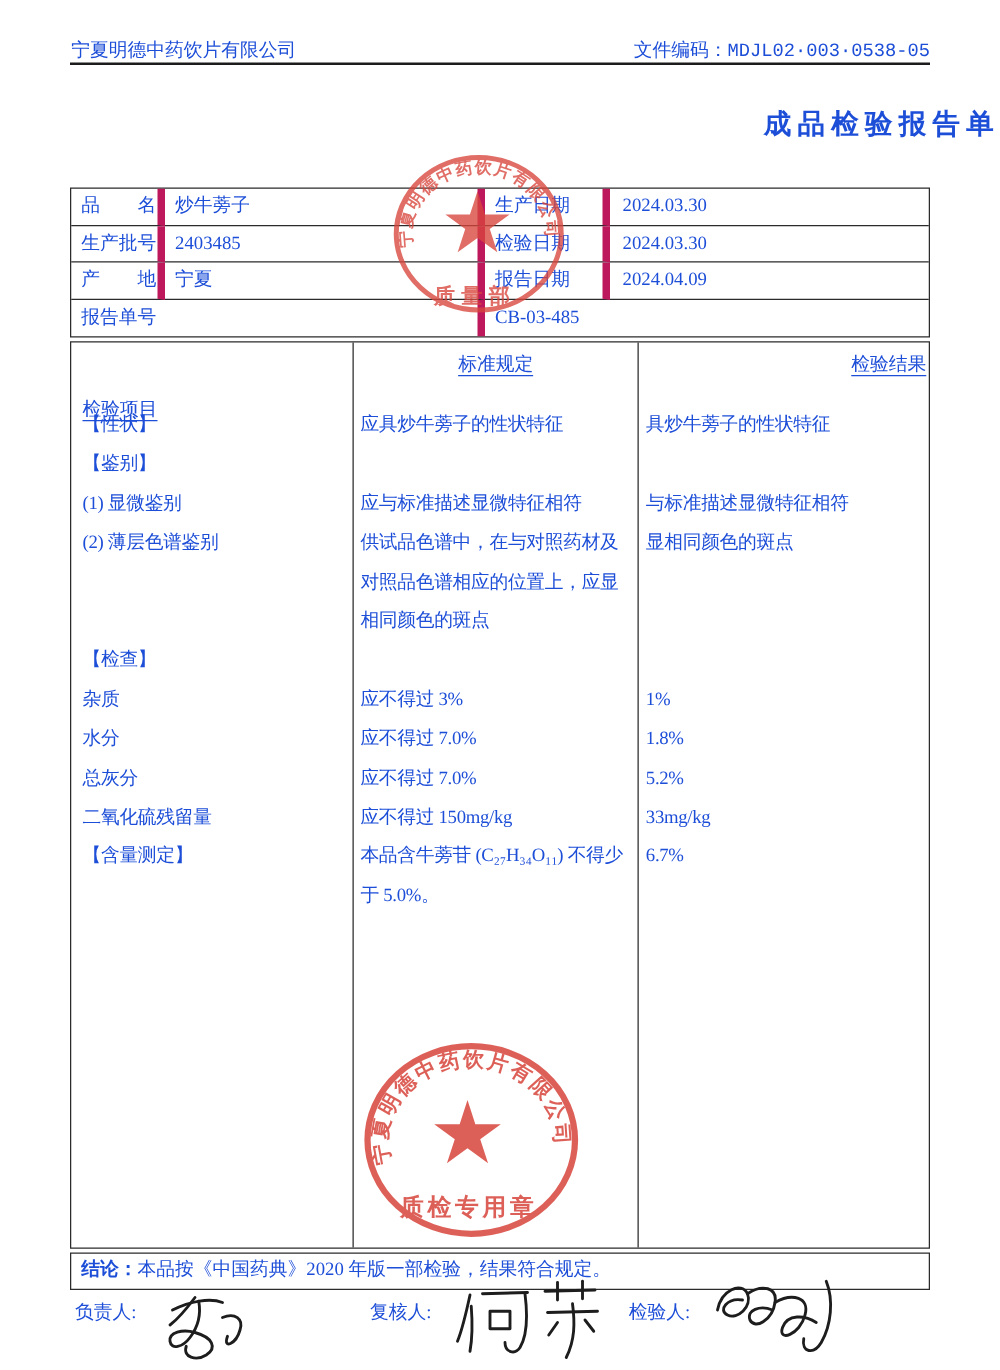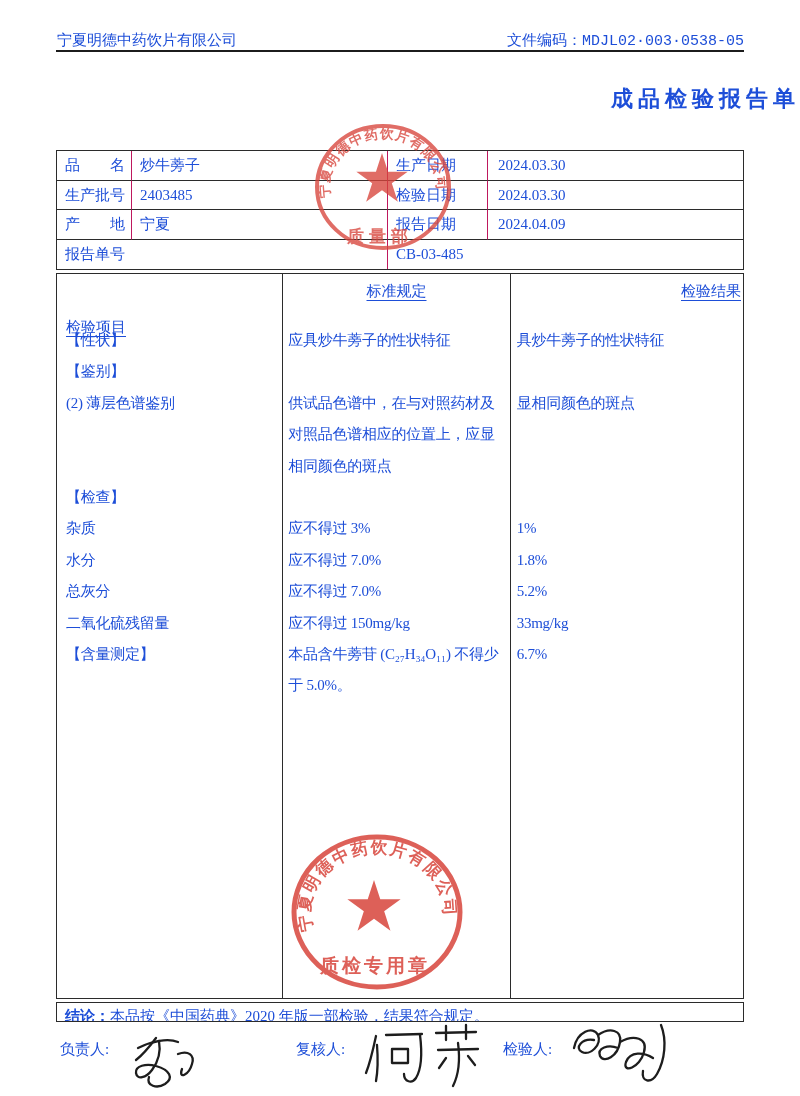--- a/index.html
+++ b/index.html
@@ -8,42 +8,42 @@
   .abs{position:absolute;}
   
   .hdr-company{left:57px;top:31px;font-size:15px;}
   .hdr-code{right:56px;top:31px;font-size:15px;font-family:Liberation Mono, monospace;}
   .hdr-rule{left:56px;top:50px;width:688px;height:2px;background:#1c1c1c;}
   
   .title{left:0;top:84px;width:800px;text-align:right;font-size:22px;font-weight:bold;letter-spacing:5px;margin:0;}
   
   .info-table{left:56px;top:150px;width:688px;border:1.5px solid #2b2b2b;box-sizing:border-box;
               display:grid;grid-template-columns:75px 256px 100px auto;grid-auto-rows:29.5px;font-size:15px;}
-  .ic{border-right:1px solid #be185d;border-bottom:1px solid #2b2b2b;line-height:29.5px;
+  .ic{border-right:6px solid #be185d;border-bottom:1px solid #2b2b2b;line-height:29.5px;
       padding-left:8px;overflow:hidden;white-space:nowrap;}
   .ic.noR{border-right:none;}
   .ic.noB{border-bottom:none;}
   .ic.val2{padding-left:10px;}
   .ic.span2a{grid-column:1/3;}
   .ic.span2b{grid-column:3/5;}
   
   .res-table{left:56px;top:273px;width:688px;height:726px;border:1.5px solid #2b2b2b;box-sizing:border-box;font-size:15px;}
   .vline{position:absolute;top:0;bottom:0;width:1px;background:#2b2b2b;}
   .v1{left:225px;} .v2{left:453px;}
   .res-head{position:absolute;top:8px;height:22px;}
   .rh1{left:9px;margin-top:36px;} .rh2{left:226px;width:227px;text-align:center;} .rh3{left:454px;width:230px;text-align:right;}
   .res-head span{text-decoration:underline;text-underline-offset:4px;}
   .rows{position:absolute;left:0;top:51px;width:100%;}
   .trow{display:flex;align-items:flex-start;}
   .cell{line-height:31.4px;letter-spacing:-0.25px;box-sizing:border-box;}
   .c1{width:225px;padding-left:9px;}
   .c2{width:228px;padding-left:7px;padding-right:1px;}
   .c3{width:235px;padding-left:8px;}
   
-  .concl{left:56px;top:1002px;width:688px;height:20px;border:1.5px solid #2b2b2b;box-sizing:border-box;
+  .concl{left:56px;top:1002px;width:688px;height:30px;border:1.5px solid #2b2b2b;box-sizing:border-box;
          line-height:27px;font-size:15px;padding-left:8px;white-space:nowrap;overflow:hidden;}
   .concl b{font-weight:bold;}
   
   .sig-label{top:1040px;font-size:15px;}
   .sl1{left:60px;} .sl2{left:296px;} .sl3{left:503px;}
   .sig-svg{pointer-events:none;}
   .sig-svg path{fill:none;stroke:#1d1d1d;stroke-width:2.3;stroke-linecap:round;stroke-linejoin:round;}
   
   .stamp{pointer-events:none;}
 </style>
@@ -89,20 +89,25 @@
     <div class="rows">
       <div class="trow">
         <div class="cell c1">【性状】</div>
         <div class="cell c2">应具炒牛蒡子的性状特征</div>
         <div class="cell c3">具炒牛蒡子的性状特征</div>
       </div>
       <div class="trow">
         <div class="cell c1">【鉴别】</div>
         <div class="cell c2"></div>
         <div class="cell c3"></div>
+      </div>
+      <div class="trow">
+        <div class="cell c1">(1) 显微鉴别</div>
+        <div class="cell c2">应与标准描述显微特征相符</div>
+        <div class="cell c3">与标准描述显微特征相符</div>
       </div>
       <div class="trow">
         <div class="cell c1">(2) 薄层色谱鉴别</div>
         <div class="cell c2">供试品色谱中，在与对照药材及对照品色谱相应的位置上，应显相同颜色的斑点</div>
         <div class="cell c3">显相同颜色的斑点</div>
       </div>
       <div class="trow">
         <div class="cell c1">【检查】</div>
         <div class="cell c2"></div>
         <div class="cell c3"></div>

